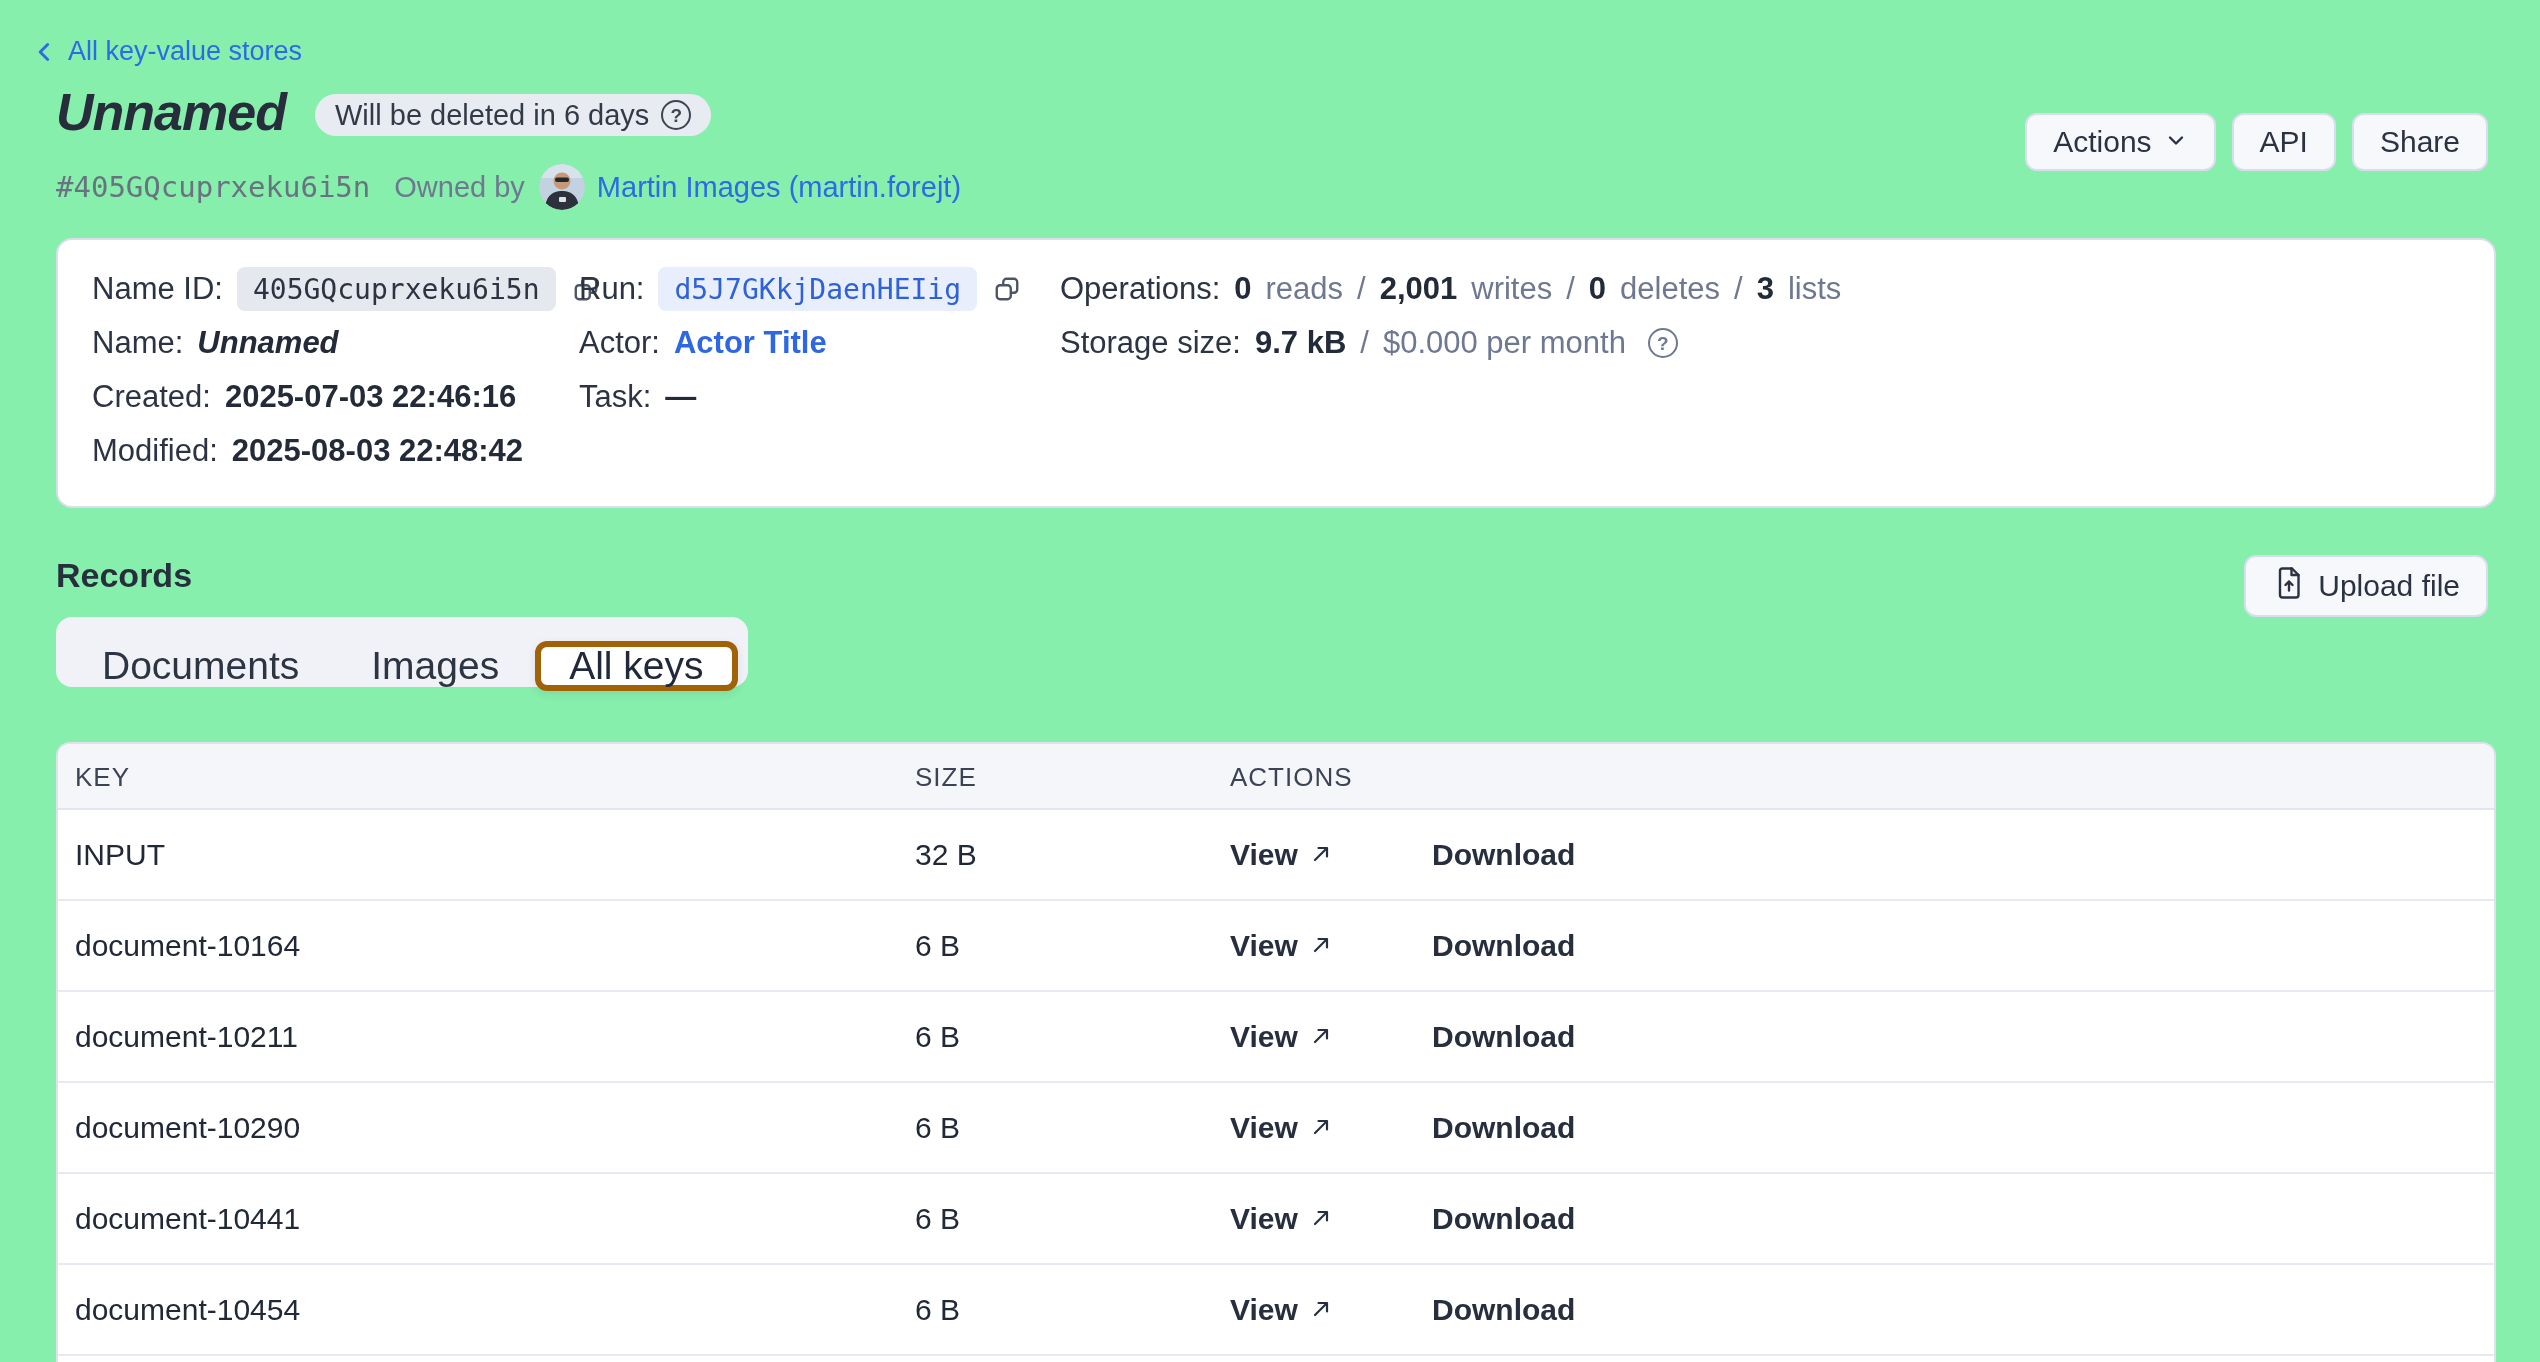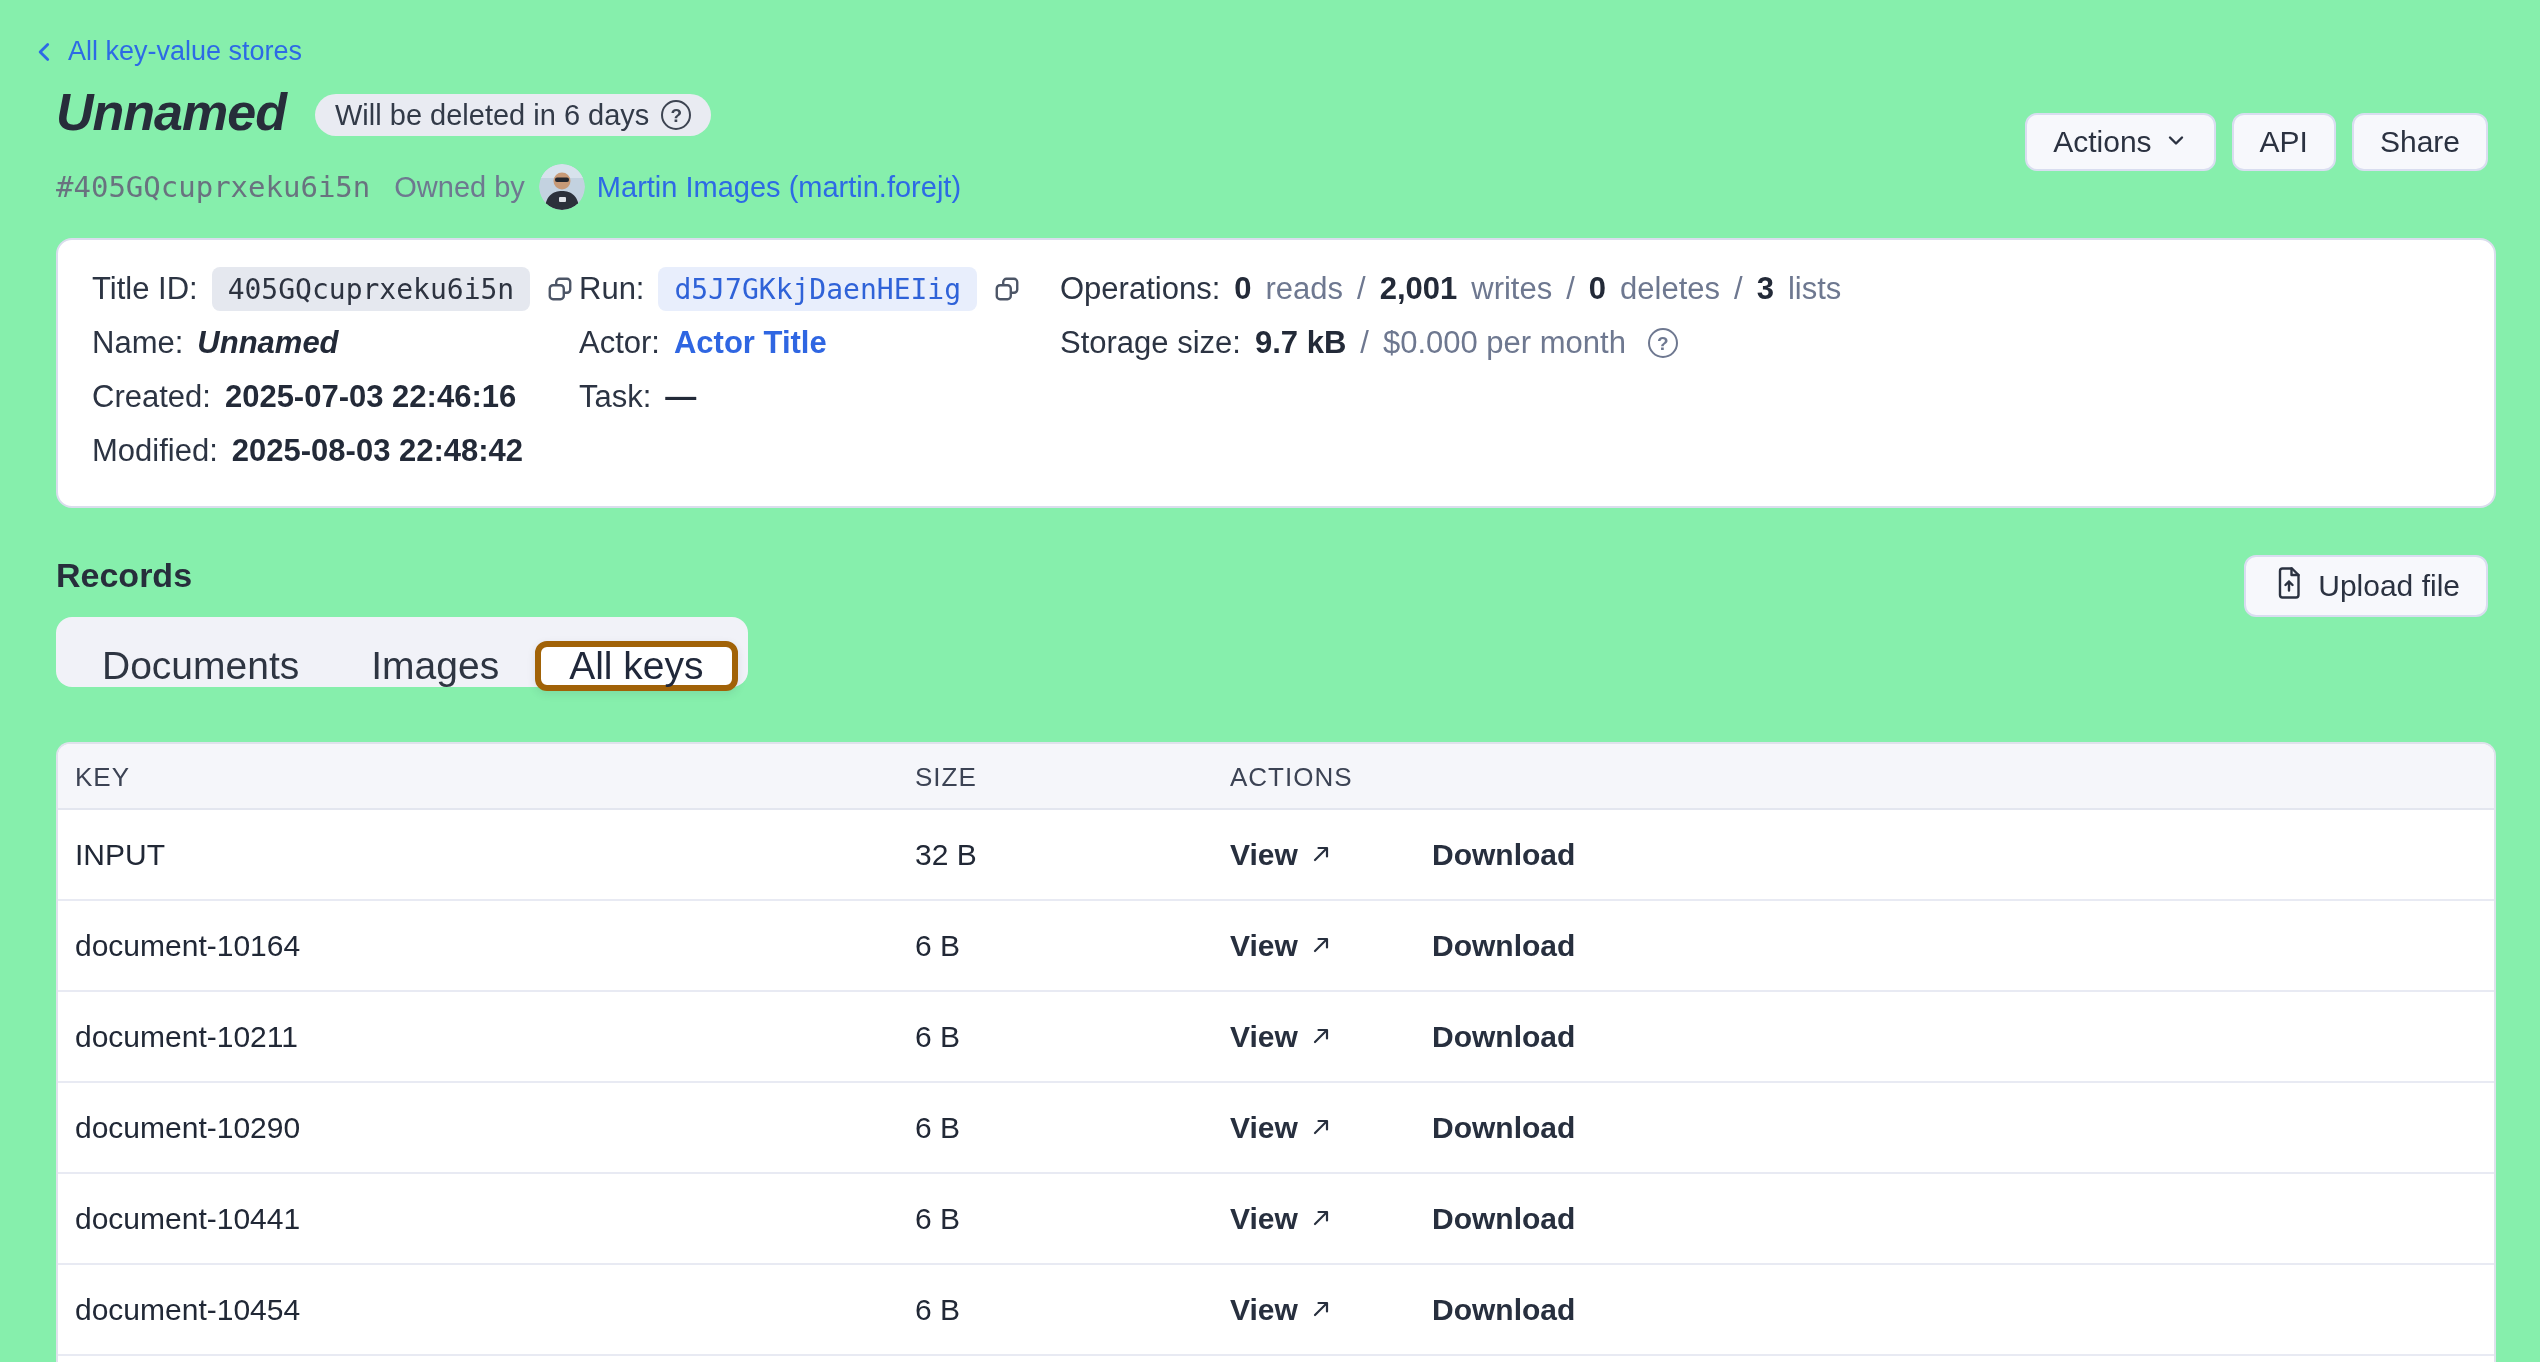--- a/index.html
+++ b/index.html
@@ -141,21 +141,21 @@
       <span>API</span>
     </div>
     <div class="btn">
       <span>Share</span>
     </div>
   </div>
 
   <div class="card">
 
     <div class="cell" style="left:34px; top:26px;">
-      <span class="label">Title ID:</span>
+      <span class="label">Name ID:</span>
       <span class="chip gray mono">405GQcuprxeku6i5n</span>
       <span class="copy-btn">
         <svg width="28" height="28" viewBox="0 0 26 26" fill="none" stroke="#4c5566" stroke-width="2.2">
           <rect x="9.5" y="3.5" width="13" height="13" rx="3"></rect>
           <rect x="3.5" y="9.5" width="13" height="13" rx="3" fill="#ffffff"></rect>
         </svg>
       </span>
     </div>
 
     <div class="cell" style="left:521px; top:26px;">

